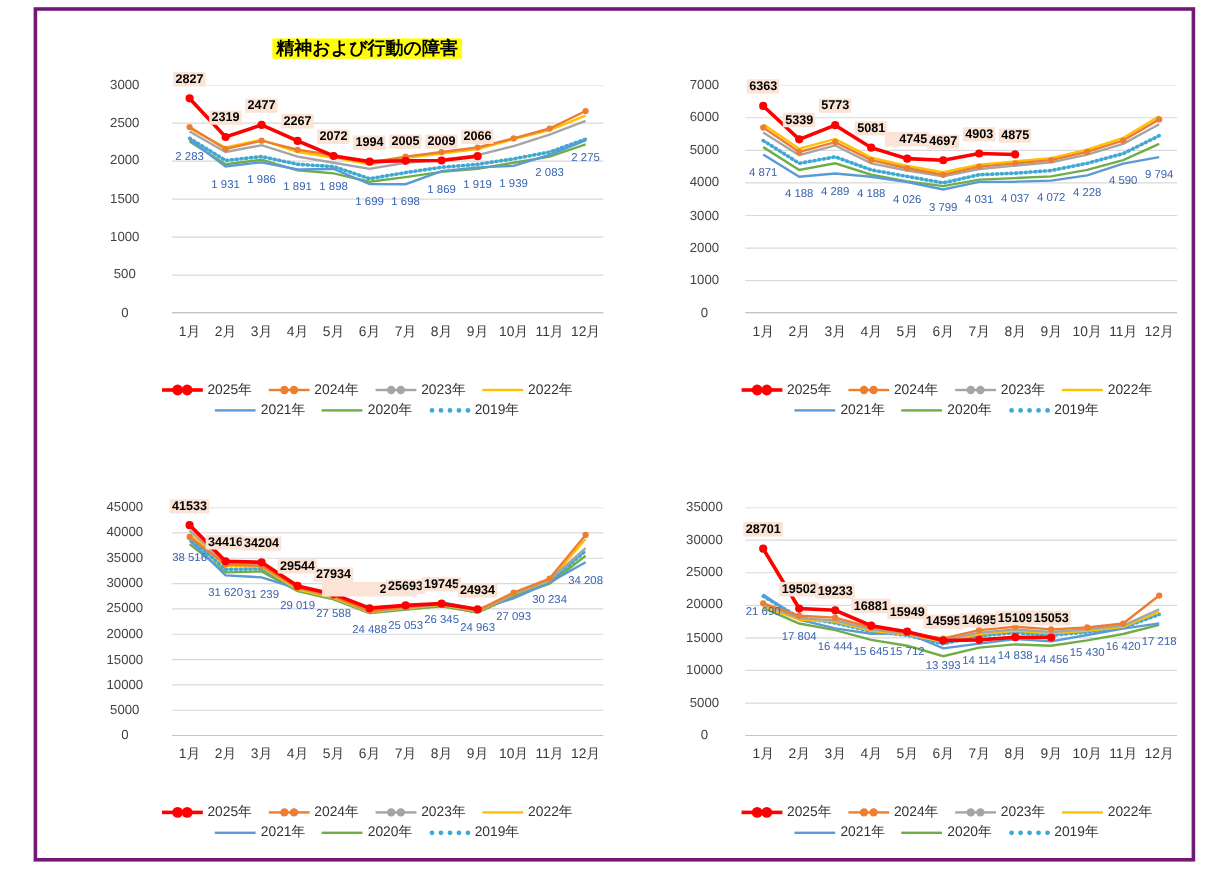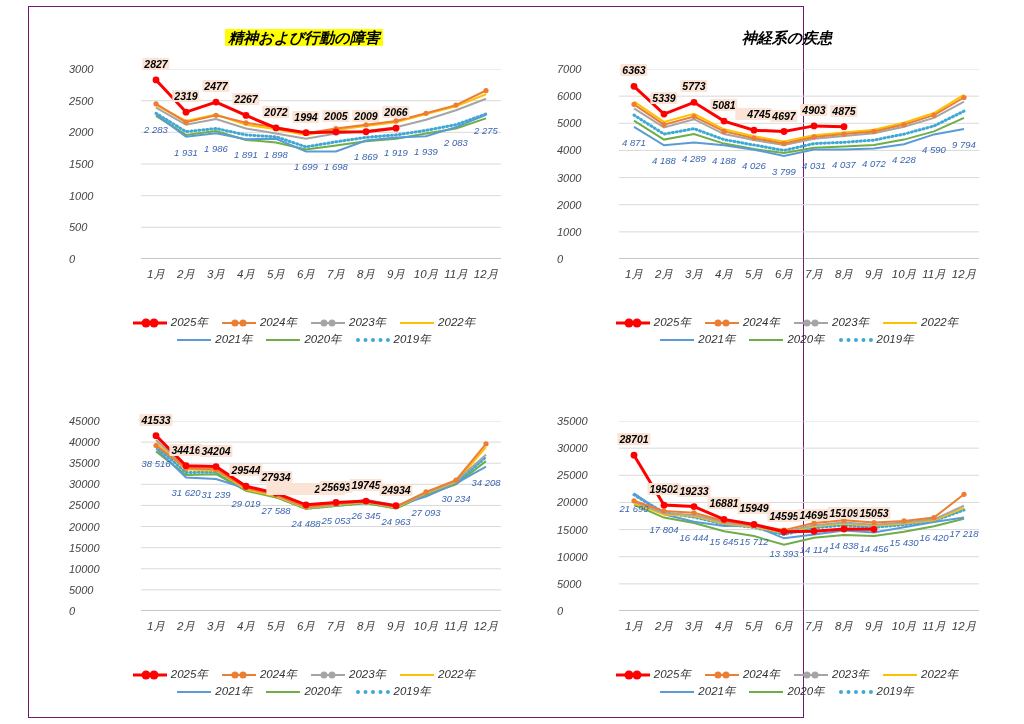--- a/index.html
+++ b/index.html
@@ -4,33 +4,33 @@
 <style>
   html,body{margin:0;padding:0;}
   body{
     width:1024px;height:724px;
     background:#ffffff;
     font-family:"Liberation Sans", sans-serif;
     color:#000;
     overflow:hidden;
   }
   #frame{
-    position:absolute;left:28px;top:6px;width:776px;height:712px;
-    border:1px solid #701a75;box-sizing:border-box;background:#fff;font-style:italic;
+    position:absolute;left:28px;top:6px;width:968px;height:712px;
+    border:3px solid #701a75;box-sizing:border-box;background:#fff;
   }
   .chart{position:absolute;}
   .chart-title{
     position:absolute;left:0;right:0;text-align:center;
     font-size:15px;font-weight:bold;
   }
   .chart-title.hl span{background:#ffff00;padding:0 3px;}
   .plot{position:absolute;}
   .plot svg{display:block;}
   .ylab{
-    position:absolute;text-align:left;font-size:11px;color:#444;
+    position:absolute;text-align:center;font-size:11px;color:#444;
     transform:translateY(-50%);
   }
   .xlab{
     position:absolute;text-align:center;font-size:11.5px;color:#3b3b3b;
     transform:translateX(-50%);
   }
   .dlabel{
     position:absolute;font-size:10.5px;font-weight:bold;color:#000;
     background:#fbe4d5;padding:0 2px;border-radius:1px;white-space:nowrap;
     transform:translate(-50%,-50%);
@@ -184,21 +184,20 @@
           <span class="lg">
             <span class="lgline">
               <i style="border-top: 4px dotted rgb(63, 169, 212);"></i>
             </span>
             <span>2019年</span>
           </span>
         </div>
       </div>
     </div>
     <div class="chart" style="left: 528px; top: 14px; width: 460px; height: 340px;">
-      <div class="chart-title" style="top: 8px;">神経系の疾患</div>
       <div class="plot" style="left: 62px; top: 48px; width: 360px; height: 190px;">
         <svg width="360" height="190">
           <line x1="0" x2="360" y1="190" y2="190" stroke="#8a8a8a" stroke-width="1"></line>
           <line x1="0" x2="360" y1="162.85714285714286" y2="162.85714285714286" stroke="#d9d9d9" stroke-width="1"></line>
           <line x1="0" x2="360" y1="135.71428571428572" y2="135.71428571428572" stroke="#d9d9d9" stroke-width="1"></line>
           <line x1="0" x2="360" y1="108.57142857142857" y2="108.57142857142857" stroke="#d9d9d9" stroke-width="1"></line>
           <line x1="0" x2="360" y1="81.42857142857143" y2="81.42857142857143" stroke="#d9d9d9" stroke-width="1"></line>
           <line x1="0" x2="360" y1="54.28571428571428" y2="54.28571428571428" stroke="#d9d9d9" stroke-width="1"></line>
           <line x1="0" x2="360" y1="27.14285714285714" y2="27.14285714285714" stroke="#d9d9d9" stroke-width="1"></line>
           <line x1="0" x2="360" y1="0" y2="0" stroke="#d9d9d9" stroke-width="1"></line>

